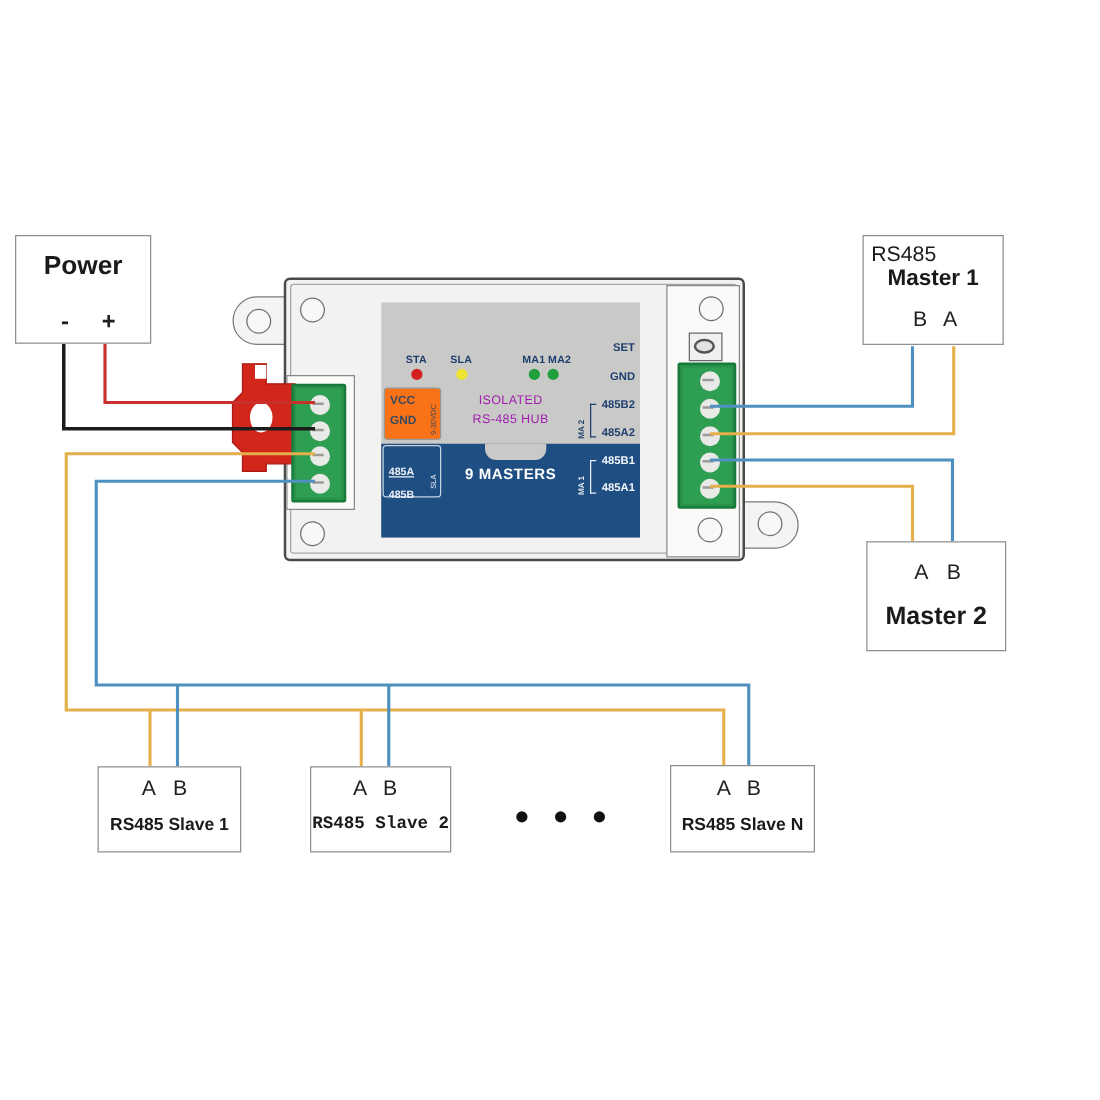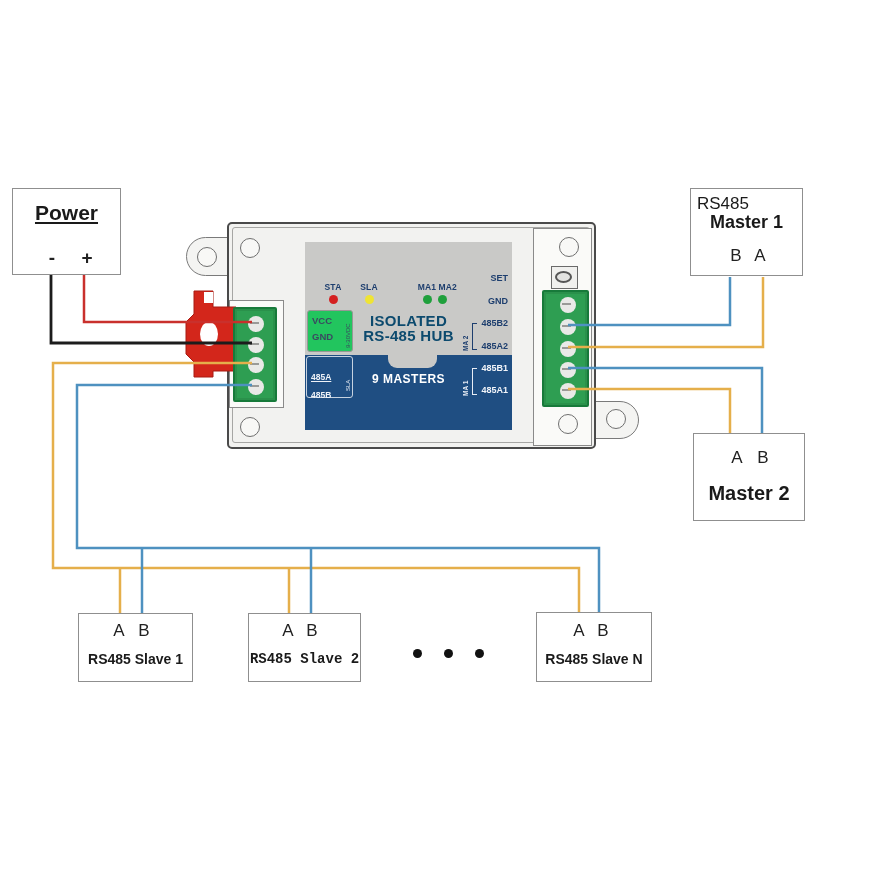--- a/index.html
+++ b/index.html
@@ -44,29 +44,29 @@
     background:var(--panel-gray,#c9c9c7);border-radius:0 0 9px 9px;
   }
   .led-unit{position:absolute;top:40px;width:30px;text-align:center;}
   .led-label{font-size:8.5px;font-weight:bold;color:#1d3e6e;letter-spacing:.2px;}
   .led-dot{width:9px;height:9px;border-radius:50%;margin:3px auto 0 auto;}
   .led-sta{background:var(--led-sta,#d42020);}
   .led-sla{background:var(--led-sla,#efe434);}
   .led-ma{background:var(--led-ma,#1fa03c);}
   .hub-title{
     position:absolute;left:0;top:71px;width:100%;text-align:center;
-    font-size:15px;line-height:15px;font-weight:bold;color:#0c4a6e;letter-spacing:.3px;
+    font-size:10px;line-height:15px;font-weight:normal;color:#a21caf;letter-spacing:.3px;
   }
   .hub-mode{
     position:absolute;left:0;top:130px;width:100%;text-align:center;
     font-size:12px;font-weight:bold;color:#ffffff;letter-spacing:.5px;
   }
   .vcc-box{
     position:absolute;left:2px;top:68px;width:46px;height:42px;
-    background:#22c55e;border:1px solid #979795;border-radius:3px;box-sizing:border-box;
+    background:#f97316;border:1px solid #979795;border-radius:3px;box-sizing:border-box;
   }
   .vcc-box .ln{font-size:9.5px;color:#3a4a60;font-weight:bold;padding-left:4px;}
   .v485-box{
     position:absolute;left:1px;top:114px;width:47px;height:42px;
     border:1px solid rgba(255,255,255,.75);border-radius:3px;box-sizing:border-box;
   }
   .v485-box .ln{font-size:8.5px;color:#eef2f8;font-weight:bold;padding-left:4px;}
   .vtext{
     position:absolute;writing-mode:vertical-rl;transform:rotate(180deg);
     font-size:6px;letter-spacing:0;
@@ -212,21 +212,21 @@
     <polyline class="wire wire-b" points="252,385 77,385 77,548 599,548 599,612"></polyline>
     <polyline class="wire wire-b" points="142,548 142,613"></polyline>
     <polyline class="wire wire-b" points="311,548 311,613"></polyline>
     <polyline class="wire wire-b" points="568,325 730,325 730,277"></polyline>
     <polyline class="wire wire-a" points="568,347 763,347 763,277"></polyline>
     <polyline class="wire wire-b" points="568,368 762,368 762,434"></polyline>
     <polyline class="wire wire-a" points="568,389 730,389 730,434"></polyline>
   </svg>
 
   <div class="node-box zbox" style="left:12px;top:188px;width:109px;height:87px;">
-    <div class="node-title" style="font-size:21px;margin-top:12px;text-decoration:underline;">Power</div>
+    <div class="node-title" style="font-size:21px;margin-top:12px;">Power</div>
     <span class="term-letter" style="left:31px;top:58px;font-size:19px;font-weight:bold;">-</span>
     <span class="term-letter" style="left:66px;top:58px;font-size:19px;font-weight:bold;">+</span>
   </div>
 
   <div class="node-box zbox" style="left:690px;top:188px;width:113px;height:88px;">
     <div style="font-size:17px;padding:5px 0 0 6px;">RS485</div>
     <div class="node-title" style="font-size:18px;margin-top:-2px;">Master 1</div>
     <span class="term-letter" style="left:37px;top:57px;">B</span>
     <span class="term-letter" style="left:61px;top:57px;">A</span>
   </div>

